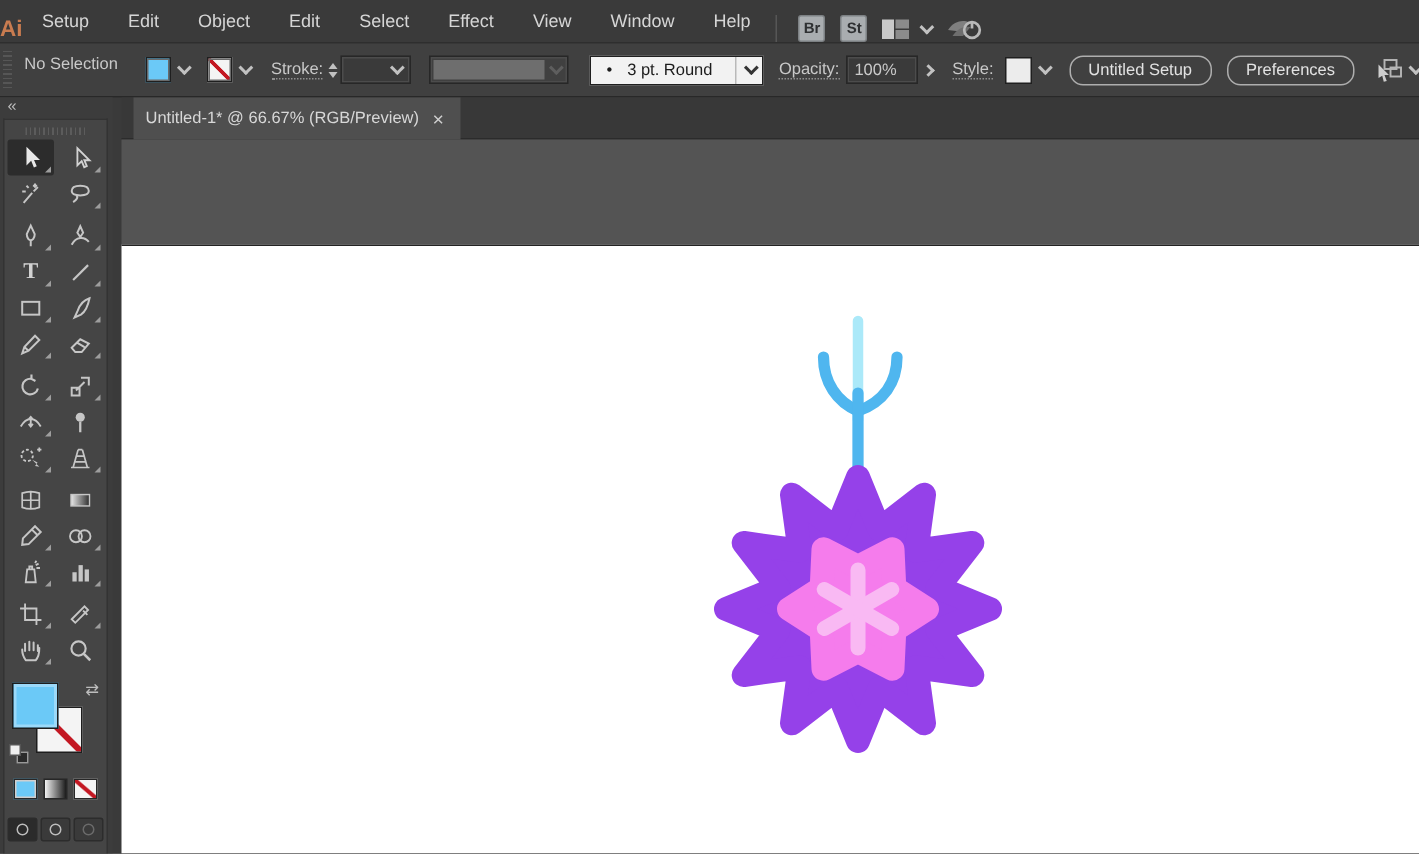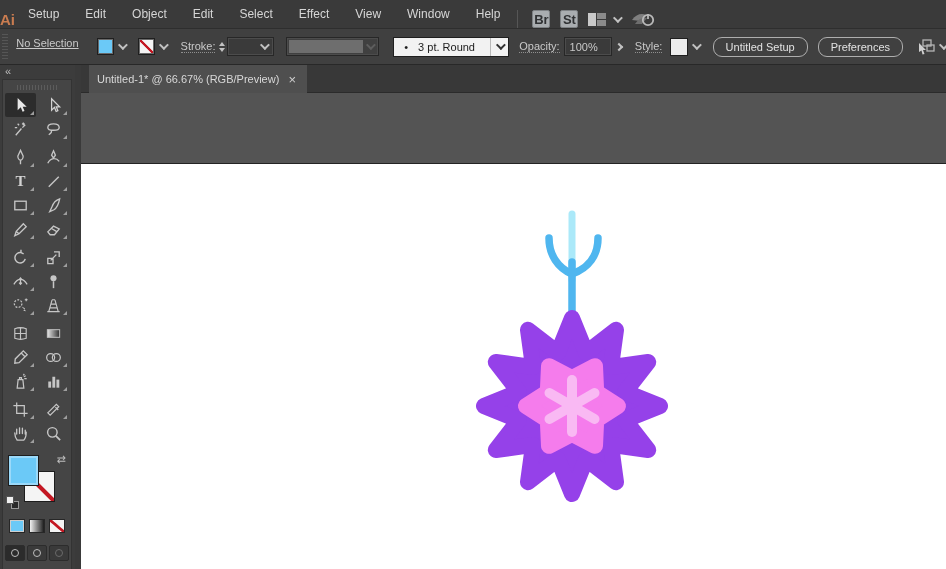--- a/index.html
+++ b/index.html
@@ -7,35 +7,35 @@
     font-family:"Liberation Sans", sans-serif; -webkit-font-smoothing:antialiased; }
   .app { position:relative; width:946px; height:569px; background:#3a3a3a; }
 
   
   .menubar { position:absolute; left:0; top:0; width:946px; height:28px; background:#3a3a3a;
     display:flex; align-items:flex-end; color:#d6d6d6; font-size:12px; }
   .ai-logo { width:38px; text-align:center; color:#c97c50; font-weight:bold; font-size:15px; }
   .menu-item { padding:0 13px; height:28px; line-height:28px; cursor:default; }
   .menubar-right { margin-left:auto; display:flex; align-items:center; gap:10px; padding-right:330px; }
   .sq-btn { width:18px; height:18px; background:#a9adb0; border:1px solid #7d8184; border-radius:2px;
-    color:#2f3133; font-size:13px; font-weight:bold; display:flex; align-items:center; justify-content:center; }
+    color:#2f3133; font-size:10px; font-weight:bold; display:flex; align-items:center; justify-content:center; }
   .ws-icon { width:19px; height:13px; display:grid; grid-template-columns:8px 9px; grid-template-rows:6px 6px; gap:1px; }
   .ws-icon i { background:#c9c9c9; } .ws-icon i.dk { background:#8b8b8b; }
   .ws-icon i:first-child { grid-row:1/3; }
   .chev { width:7px; height:7px; border-right:2px solid #c2c2c2; border-bottom:2px solid #c2c2c2;
     transform:rotate(45deg) translateY(-2px); display:inline-block; }
   .vsep { width:1px; height:18px; background:#565656; margin:0 4px; }
 
   
   .controlbar { position:absolute; left:0; top:28px; width:946px; height:37px; background:#404040;
     border-top:1px solid #2e2e2e; border-bottom:1px solid #282828; display:flex; align-items:center;
     color:#c9c9c9; font-size:11px; }
   .grip { width:7px; height:26px; margin:0 4px 0 2px;
     background:repeating-linear-gradient(to bottom, #565656 0 1px, transparent 1px 3px); }
-  .status-label { margin:0 10px 8px 4px; white-space:nowrap;text-decoration:underline; }
+  .status-label { margin:0 10px 8px 4px; white-space:nowrap; }
   .cb-label { border-bottom:1px dotted #8f8f8f; margin:0 4px 0 10px; white-space:nowrap; cursor:default; }
   .swatch-box { display:flex; align-items:center; margin-left:8px; }
   .swatch { width:17px; height:17px; border:1px solid #1f1f1f; box-shadow:0 0 0 1px #6a6a6a inset; }
   .none-diag { background:
       linear-gradient(to top right, transparent 43%, #c31722 45%, #c31722 55%, transparent 57%), #f4f4f4; }
   .dd-chev { width:16px; height:17px; display:flex; align-items:center; justify-content:center; }
   .stepper { display:flex; flex-direction:column; justify-content:center; gap:2px; margin-right:2px; }
   .stepper b { width:0; height:0; border-left:3.5px solid transparent; border-right:3.5px solid transparent; }
   .step-up { border-bottom:4px solid #c2c2c2; }
   .step-dn { border-top:4px solid #c2c2c2; }

